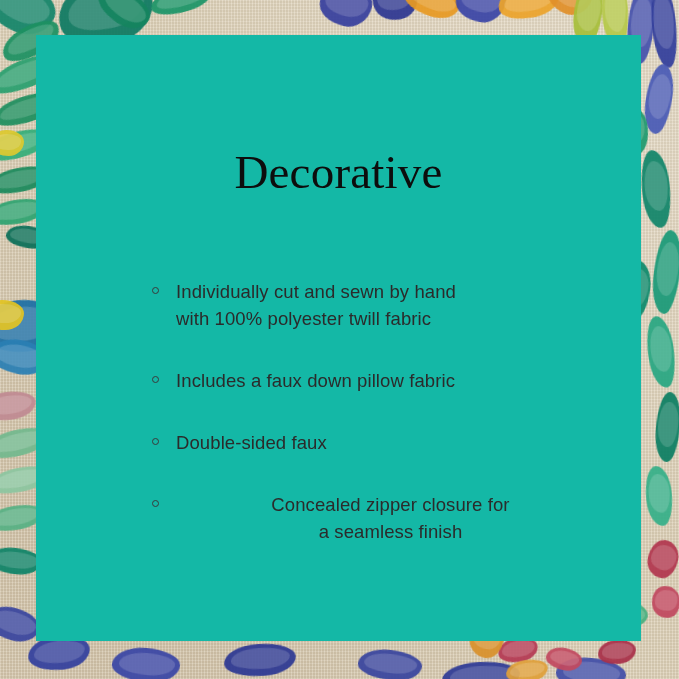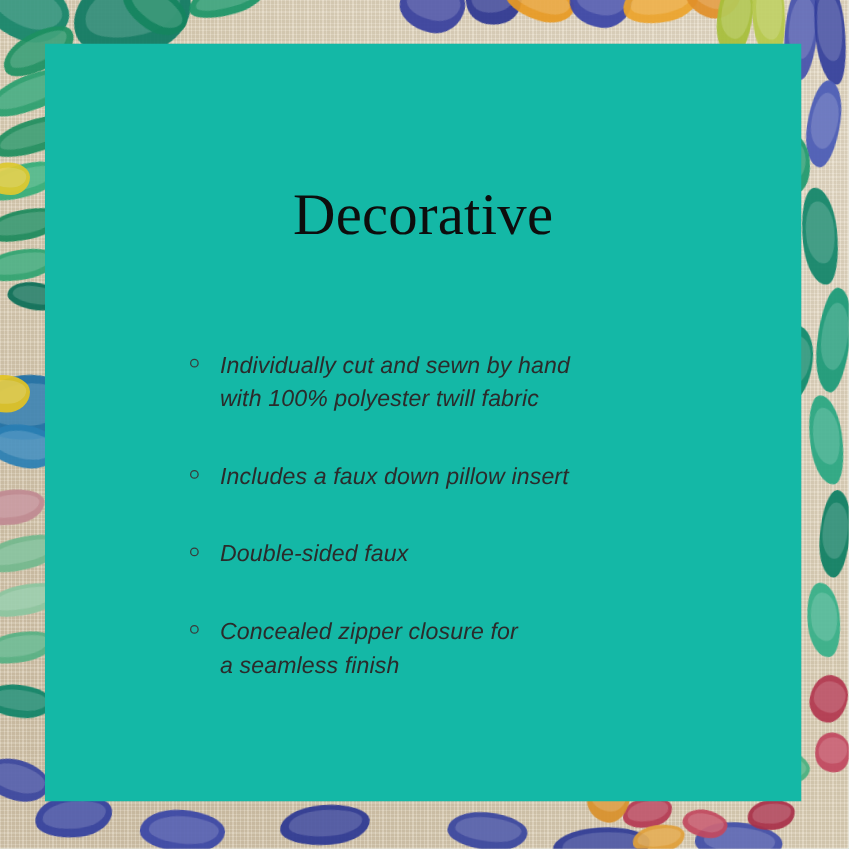--- a/index.html
+++ b/index.html
@@ -75,23 +75,22 @@
     top: 243px;
     right: 36px;
     list-style: none;
     margin: 0;
     padding: 0;
   }
   .feature-item {
     position: relative;
     padding-left: 24px;
     margin-bottom: 35px;
-    font-style: italic;
-  }
-  .feature-item:last-child { margin-bottom: 0; }
+  }
+  .feature-item:last-child { margin-bottom: 0; text-align: center; }
 
   .bullet-ring {
     position: absolute;
     left: 0;
     top: 9px;
     width: 7px;
     height: 7px;
     border: 1.3px solid #3a3a3a;
     border-radius: 50%;
     box-sizing: border-box;
@@ -176,21 +175,21 @@
     </div>
 
     <ul class="feature-list">
       <li class="feature-item">
         <span class="bullet-ring"></span>
         <span class="feature-text">Individually cut and sewn by hand
 with 100% polyester twill fabric</span>
       </li>
       <li class="feature-item">
         <span class="bullet-ring"></span>
-        <span class="feature-text">Includes a faux down pillow insert</span>
+        <span class="feature-text">Includes a faux down pillow fabric</span>
       </li>
       <li class="feature-item">
         <span class="bullet-ring"></span>
         <span class="feature-text">Double-sided faux</span>
       </li>
       <li class="feature-item">
         <span class="bullet-ring"></span>
         <span class="feature-text">Concealed zipper closure for
 a seamless finish</span>
       </li>

